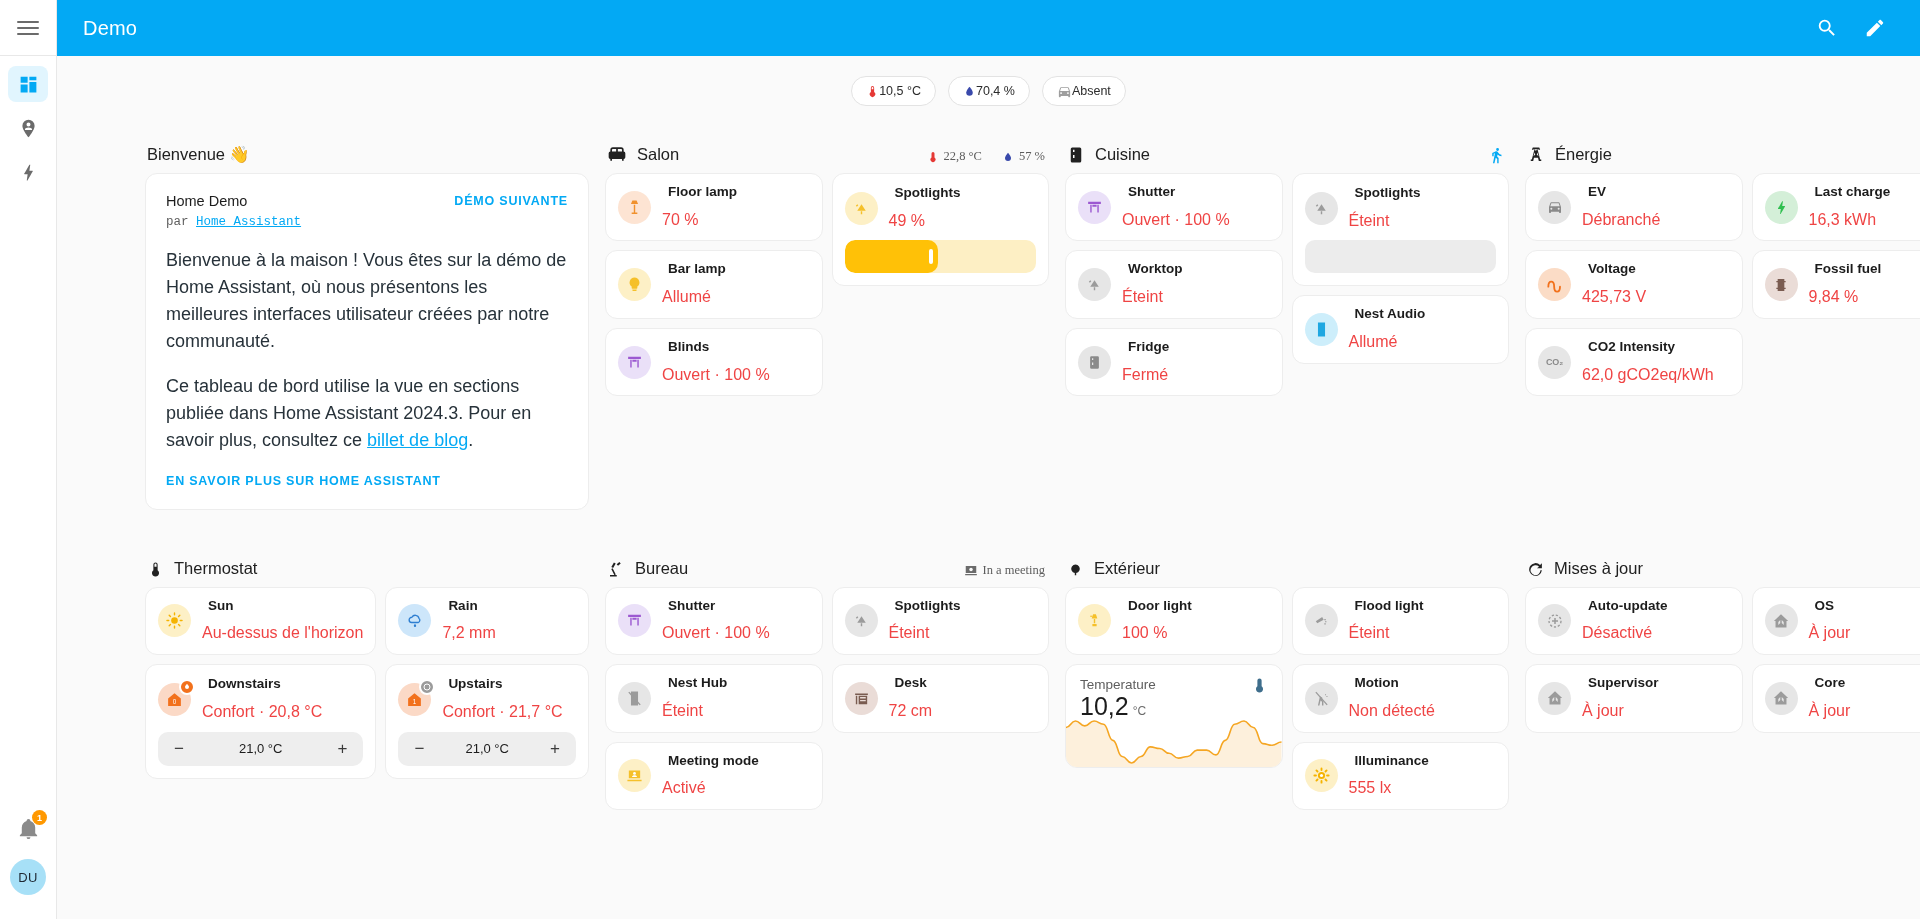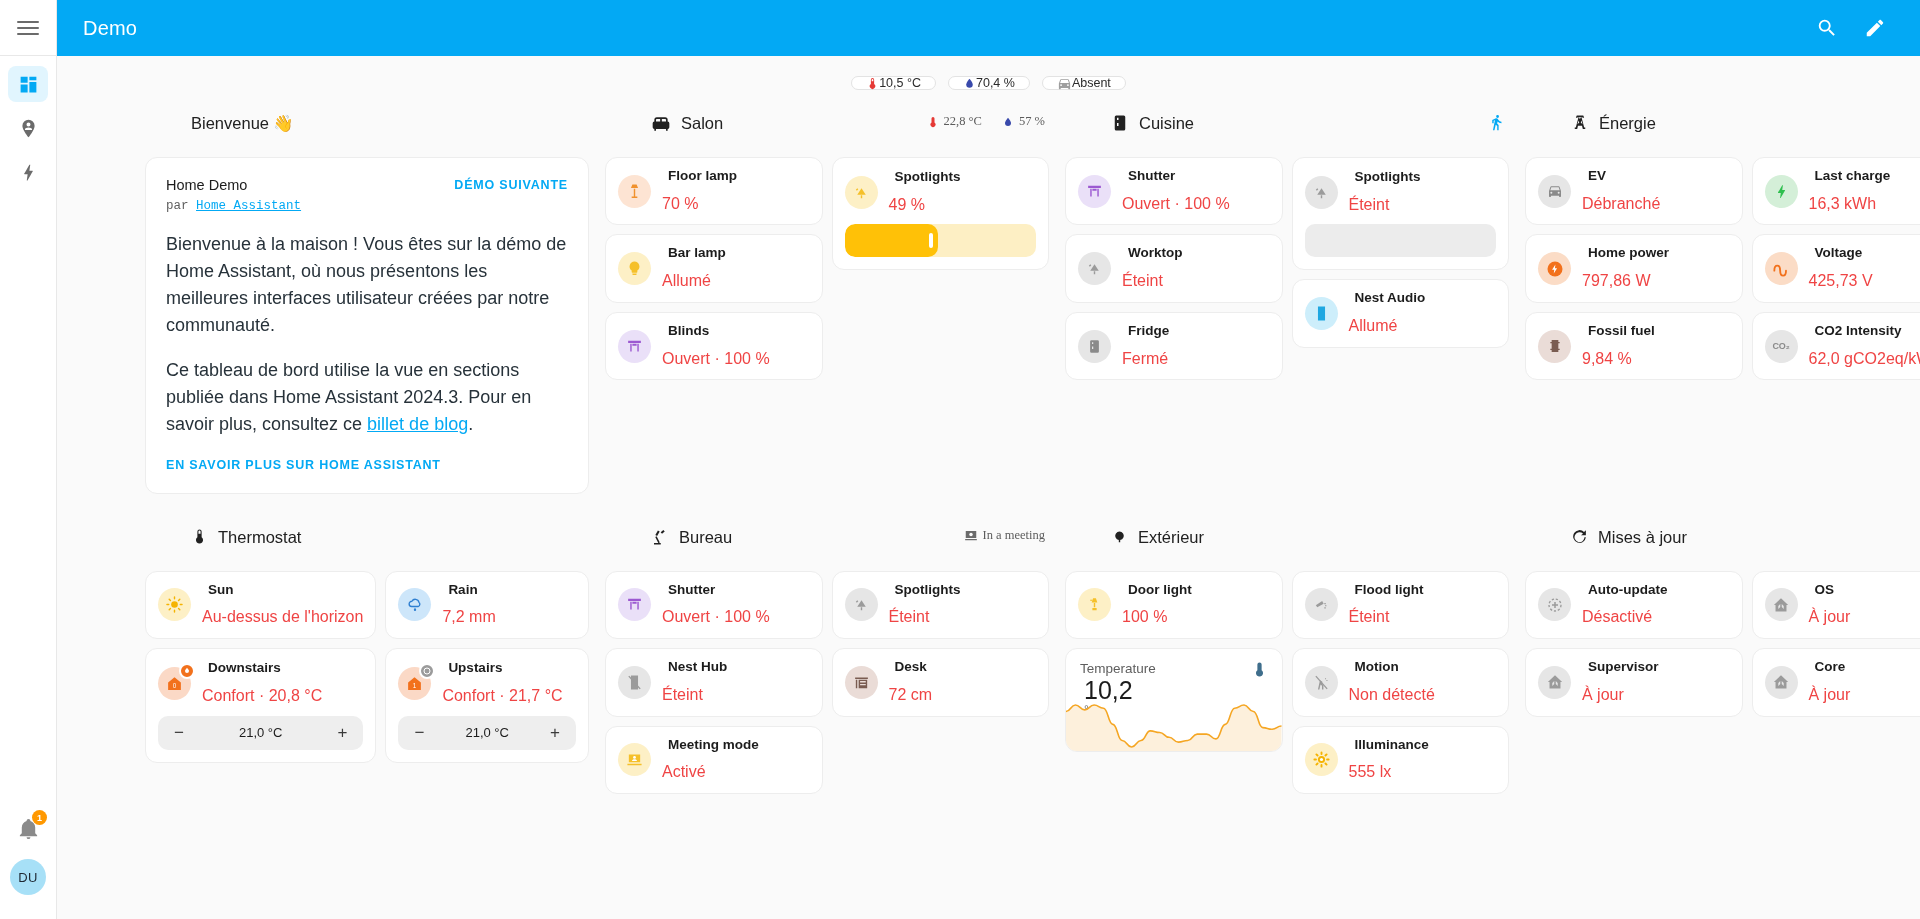--- a/index.html
+++ b/index.html
@@ -58,38 +58,38 @@
 
   
   #content {
     position:absolute; left:57px; top:56px; right:0; bottom:0;
     overflow:hidden; background:#fafafa;
   }
   #chips-row {
     display:flex; justify-content:center; gap:12px; padding: 20px 0 14px 0;
   }
   .chip {
-    height: 14px; border:1px solid #e3e3e3; background:#fff; border-radius:16px;
+    height: 30px; border:1px solid #e3e3e3; background:#fff; border-radius:16px;
     display:flex; align-items:center; padding: 0 14px;
     font-size: 12.5px; color:#2b2b2b; cursor:pointer;
   }
   .chip .chip-label { line-height:1; }
 
   
   #sections {
     display:grid;
     grid-template-columns: repeat(4, 444px);
     column-gap: 16px;
     row-gap: 6px;
     padding: 10px 0 0 88px;
   }
   .section { width: 444px; }
   .section-header {
-    display:flex; align-items:flex-start; gap:10px;
-    height: 34px; padding: 0 4px 0 2px; margin-bottom: 9px; margin-left: 44px;
+    display:flex; align-items:flex-end; gap:10px;
+    height: 34px; padding: 0 4px 0 2px; margin-bottom: 9px;
   }
   .section-title { font-size: 16.5px; color:#212121; font-weight:400; }
   .section-aux { margin-left:auto; display:flex; align-items:center; gap:20px; font-size:12.5px; color:#5c5c5c;font-family:Liberation Serif, serif;}
   .section-aux .aux-item { display:flex; align-items:center; gap:5px;}
   .section-aux.blue { color:#03A9F4; }
 
   .tiles { display:grid; grid-template-columns: 1fr 1fr; gap: 9px; align-items:start; }
 
   .tile {
     background:#fff; border:1px solid #ededed; border-radius:12px;
@@ -440,32 +440,20 @@
         </div>
         <div class="tile">
           <div class="icon-circle" style="background:#D4EFD8">
             <svg width="17" height="17" viewBox="0 0 24 24">
                 <path fill="#2FBF4F" d="M11 21h-1l1-7H7.5c-.88 0-.33-.75-.31-.78C8.48 10.94 10.42 7.54 13.01 3h1l-1 7h3.51c.4 0 .62.19.4.66C12.97 17.55 11 21 11 21"></path>
               </svg>
           </div>
           <div class="tile-text">
             <div class="tile-name">Last charge</div>
             <div class="tile-state">16,3 kWh</div>
-          </div>
-        </div>
-        <div class="tile">
-          <div class="icon-circle" style="background:#FBDCC6">
-            <svg width="20" height="20" viewBox="0 0 24 24">
-                <circle cx="12" cy="12" r="9" fill="#F2711C"></circle>
-                <path fill="#fff" d="M12.5 6.5 8.5 13h2.6l-.6 4.5 4-6.5h-2.6z"></path>
-              </svg>
-          </div>
-          <div class="tile-text">
-            <div class="tile-name">Home power</div>
-            <div class="tile-state">797,86 W</div>
           </div>
         </div>
         <div class="tile">
           <div class="icon-circle" style="background:#FBDCC6">
             <svg width="20" height="20" viewBox="0 0 24 24">
                 <path fill="none" stroke="#F2711C" stroke-width="2.2" stroke-linecap="round" d="M4 14c0-4 1.5-6 3.5-6S11 10 11 14s1.5 6 3.5 6 3.5-2 3.5-6"></path>
               </svg>
           </div>
           <div class="tile-text">
             <div class="tile-name">Voltage</div>
@@ -682,21 +670,21 @@
             </div>
             <div class="tile-text">
               <div class="tile-name">Door light</div>
               <div class="tile-state">100 %</div>
             </div>
           </div>
           <div class="graph-card">
             <div class="graph-head">
               <div>
                 <div class="graph-label">Temperature</div>
-                <div style="display:flex;align-items:baseline;flex-direction:column;">
+                <div style="display:flex;align-items:baseline;">
                   <span class="graph-value">10,2</span>
                   <span class="graph-unit">°C</span>
                 </div>
               </div>
               <div class="graph-icon">
                 <svg width="17" height="17" viewBox="0 0 24 24">
                     <path fill="#3F6E8C" d="M15 13V5a3 3 0 0 0-6 0v8a5 5 0 1 0 6 0"></path>
                   </svg>
               </div>
             </div>

